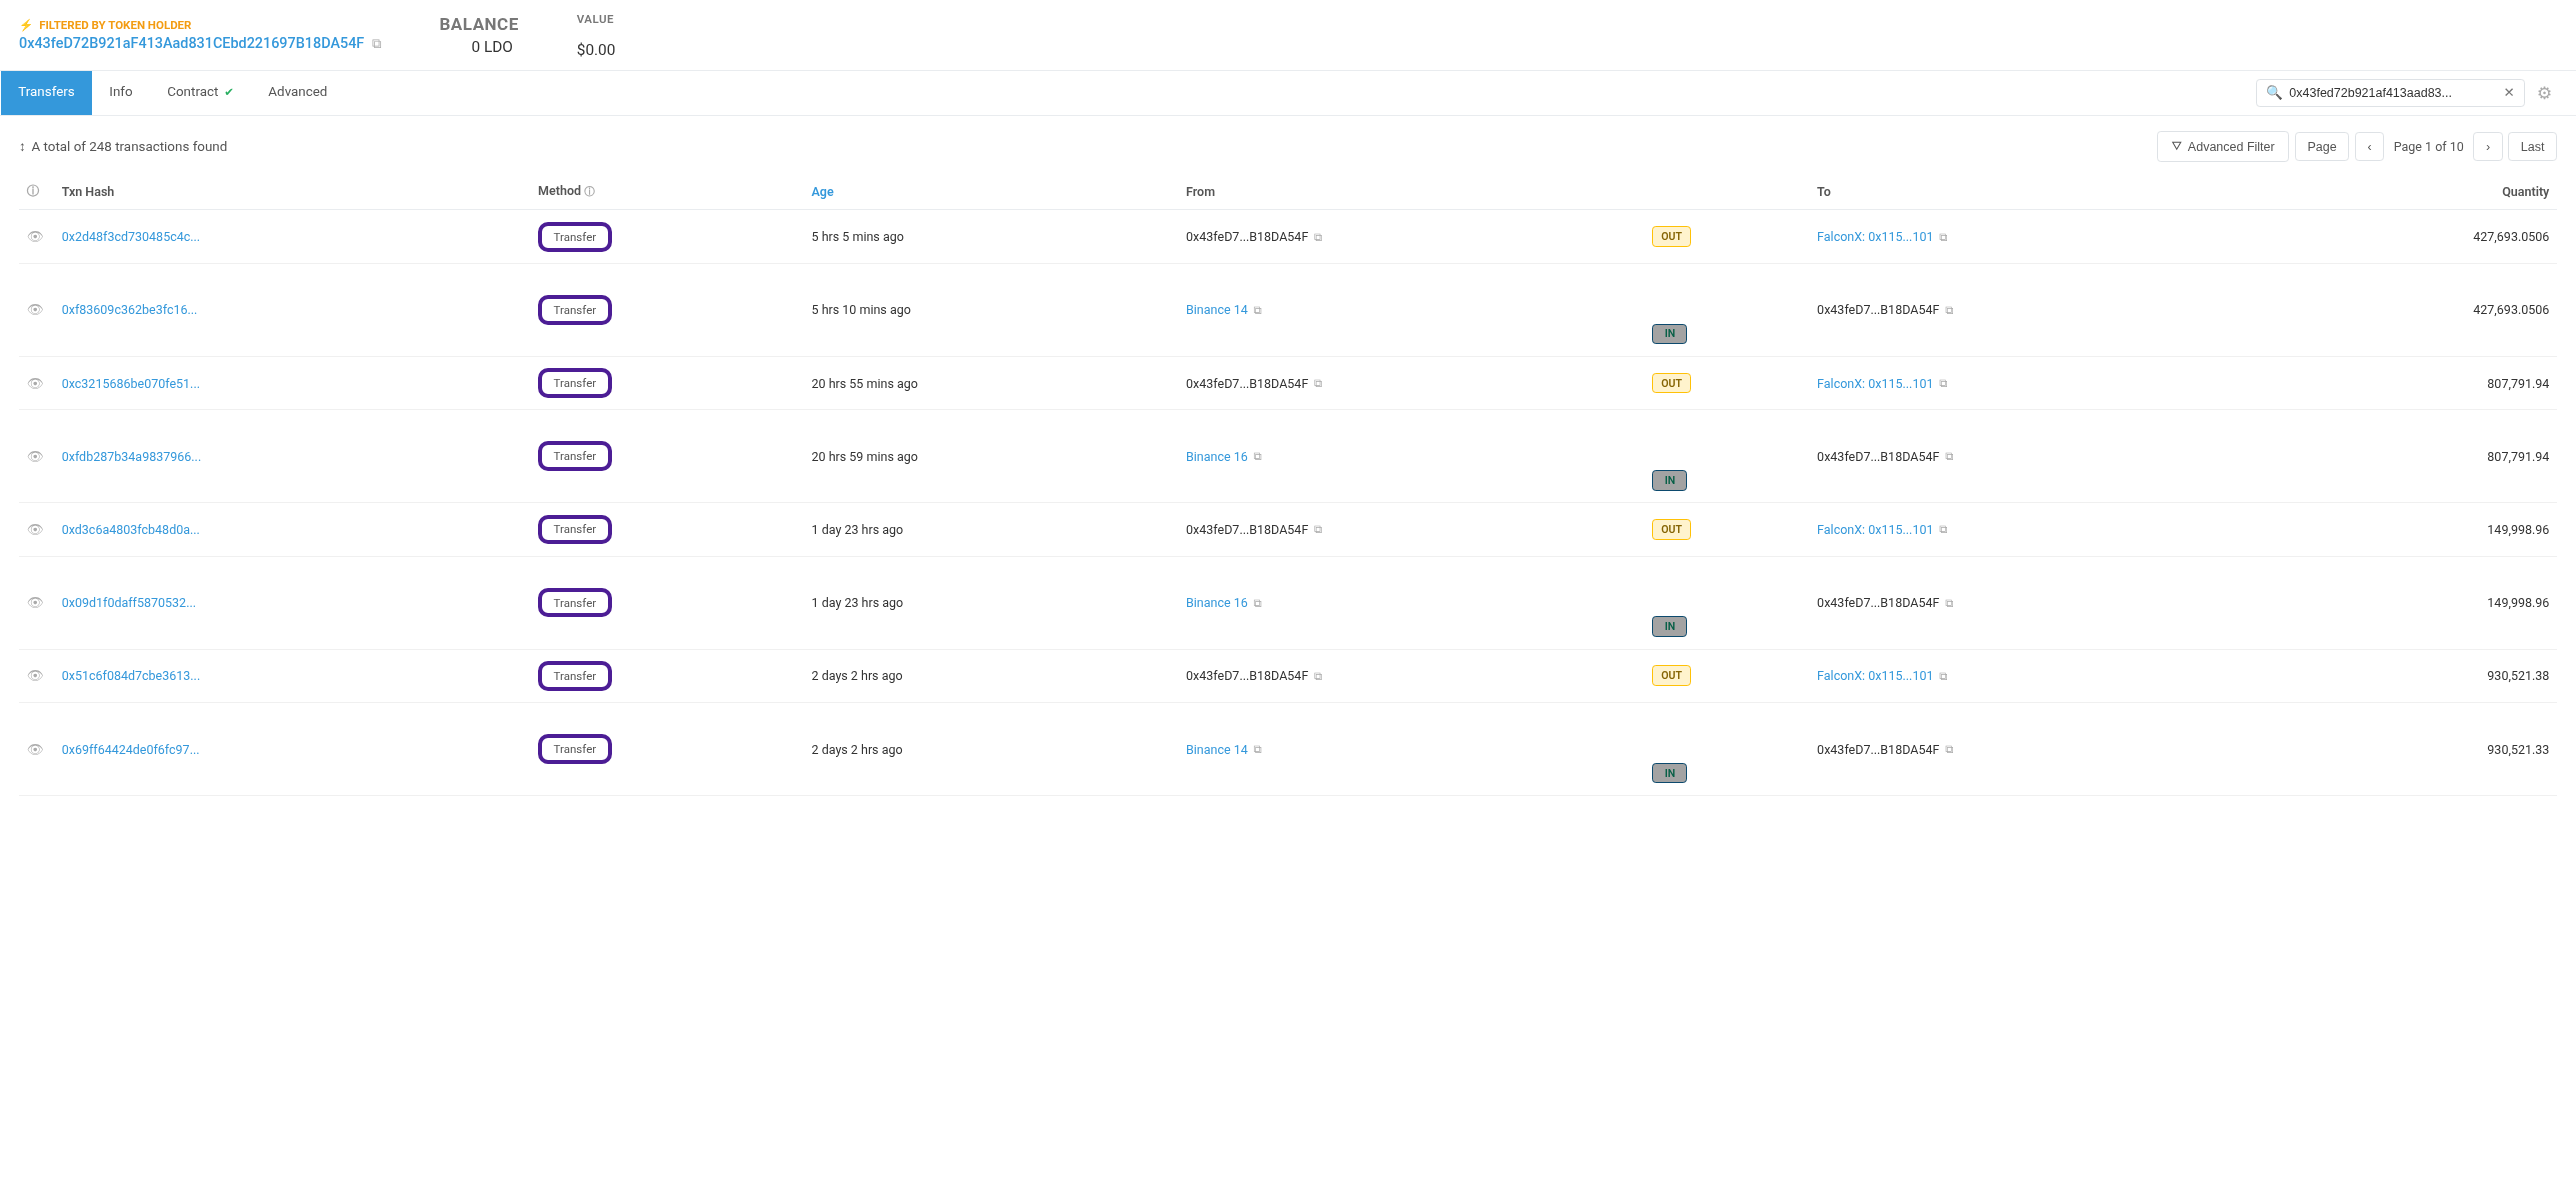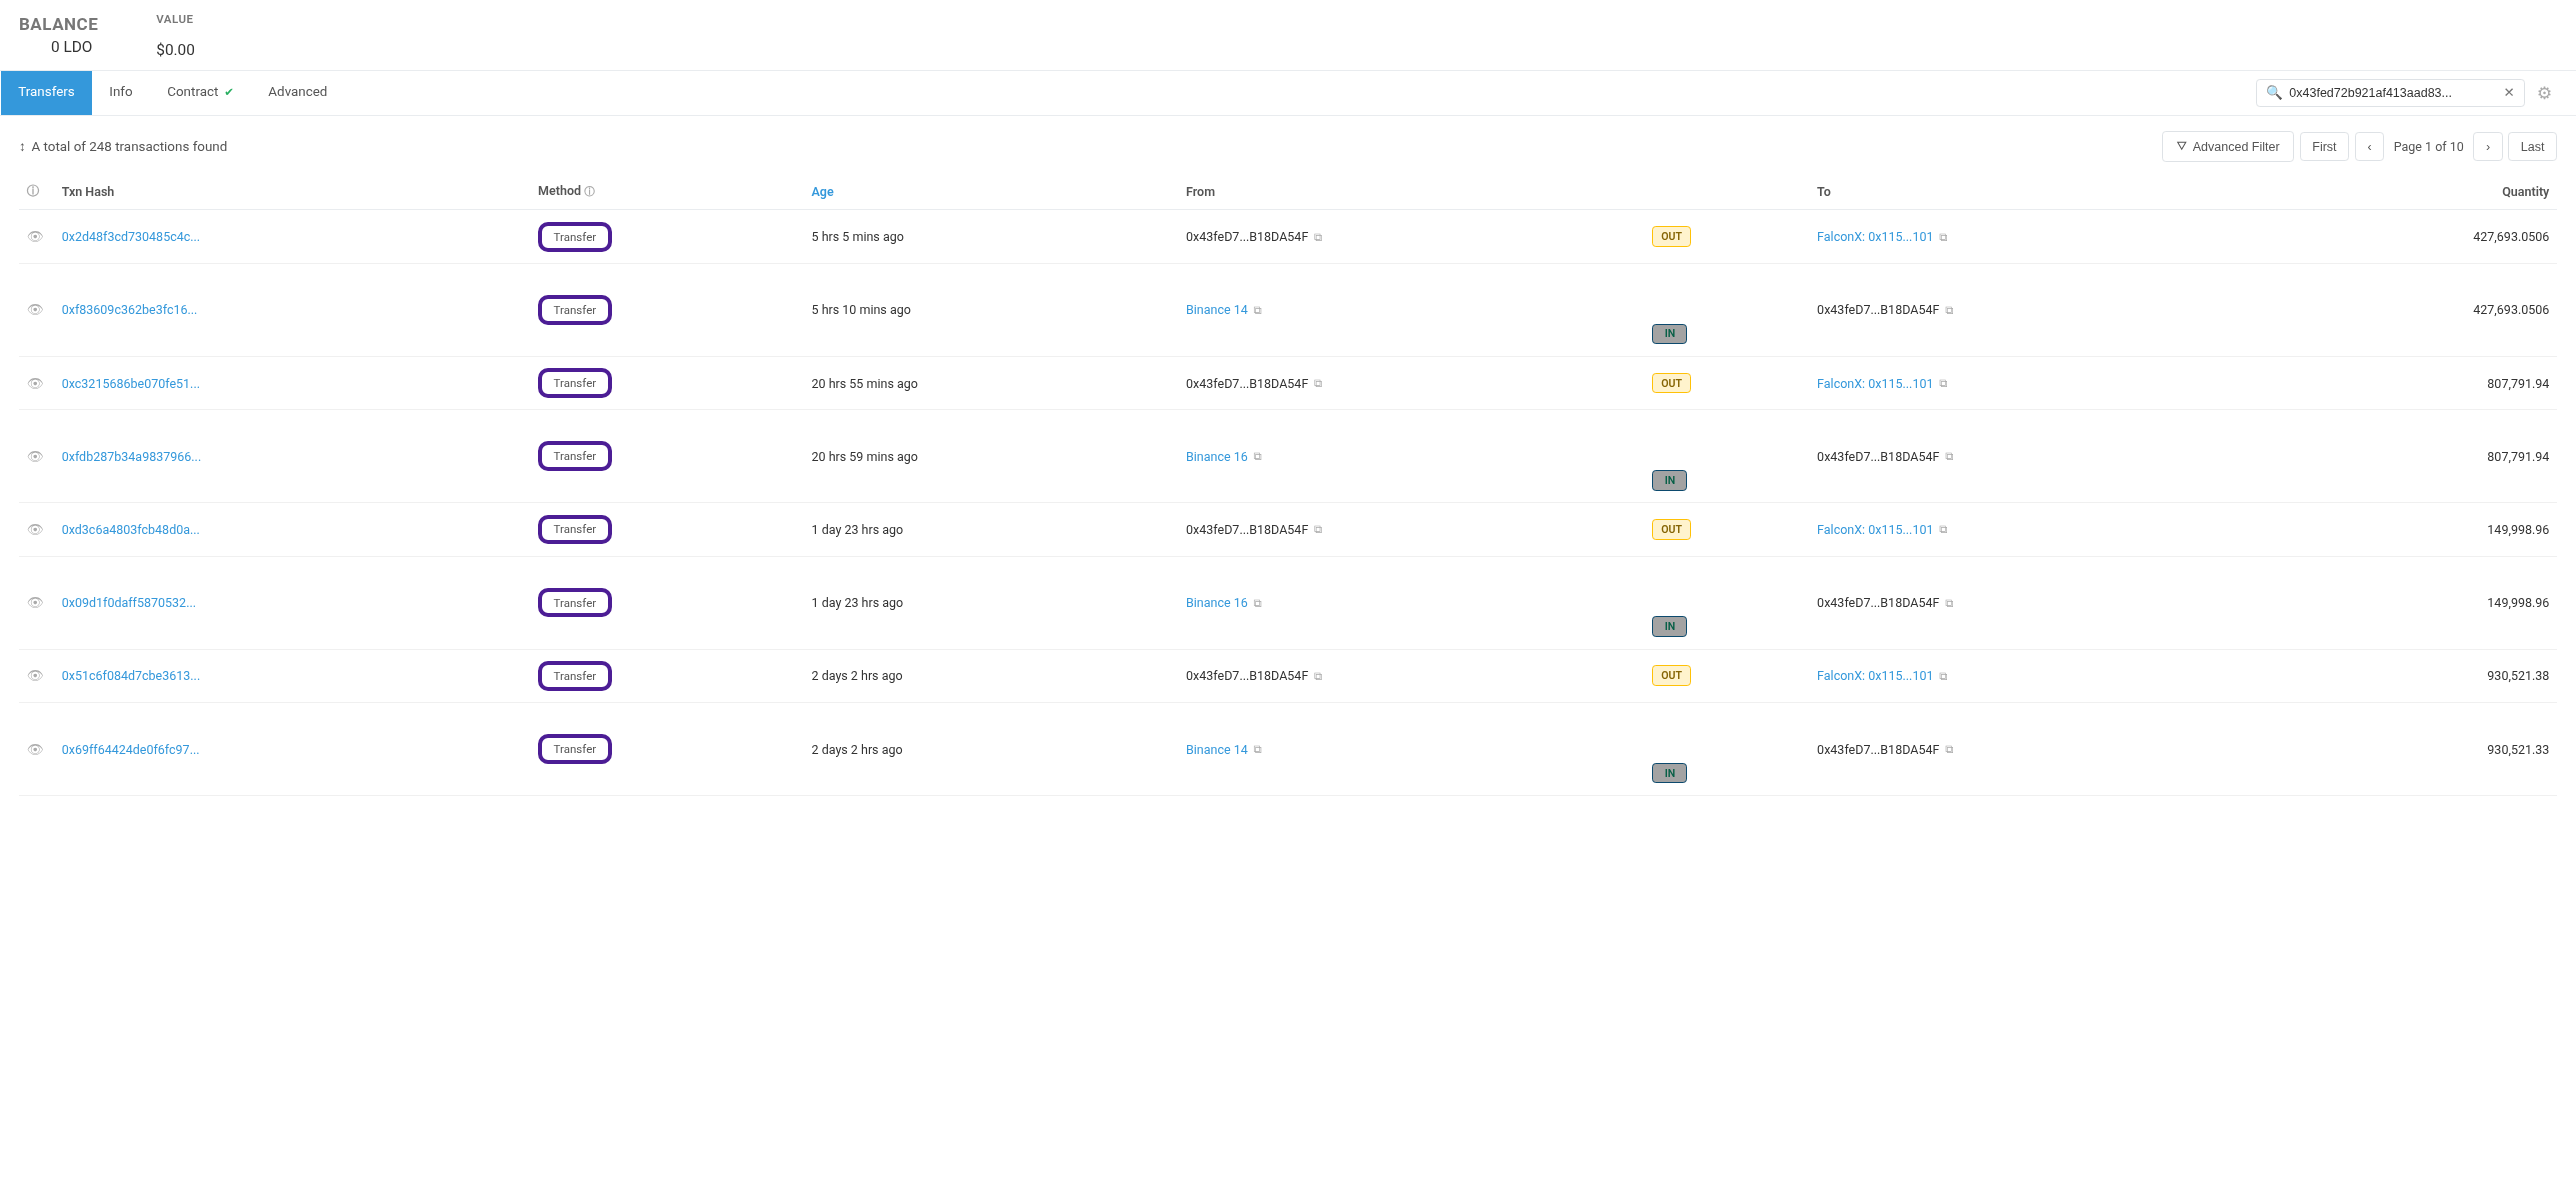--- a/index.html
+++ b/index.html
@@ -165,20 +165,27 @@
     .copy-small { color: #aaa; cursor: pointer; font-size: 11.5px; }
     .quantity-val { text-align: right; color: #333; }
 
     .th-help { color: #aaa; font-size: 10.6px; cursor: help; }
     .info-icon { color: #aaa; font-size: 12.5px; cursor: help; }
   </style>
 </head>
 <body>
 
 <div class="top-bar">
+  <div class="filtered-section">
+    <div class="filtered-label">FILTERED BY TOKEN HOLDER</div>
+    <div class="wallet-address">
+      <span>0x43feD72B921aF413Aad831CEbd221697B18DA54F</span>
+      <span class="copy-icon">⧉</span>
+    </div>
+  </div>
   <div class="balance-section">
     <div class="balance-label">BALANCE</div>
     <div class="balance-value">0 LDO</div>
   </div>
   <div class="value-section">
     <div class="value-label">VALUE</div>
     <div class="value-amount">$0.00</div>
   </div>
 </div>
 
@@ -211,21 +218,21 @@
     <div class="transactions-count">
       <span class="sort-icon">↕</span>
       <span>A total of 248 transactions found</span>
     </div>
     <div class="pagination-controls">
       <button class="adv-filter-btn">
         <span>⛛</span>
         <span>Advanced Filter</span>
       </button>
       <button class="page-nav-btn">
-        <span>First</span>
+        <span>Page</span>
       </button>
       <button class="page-nav-btn">‹</button>
       <span class="page-info">Page 1 of 10</span>
       <button class="page-nav-btn">›</button>
       <button class="page-nav-btn">
         <span>Last</span>
       </button>
     </div>
   </div>
 

